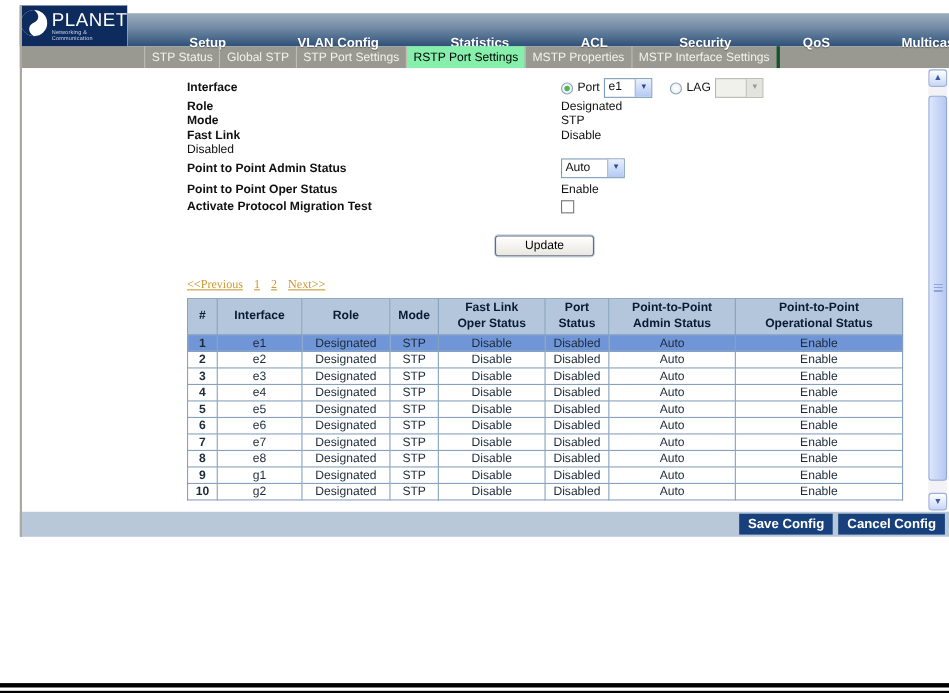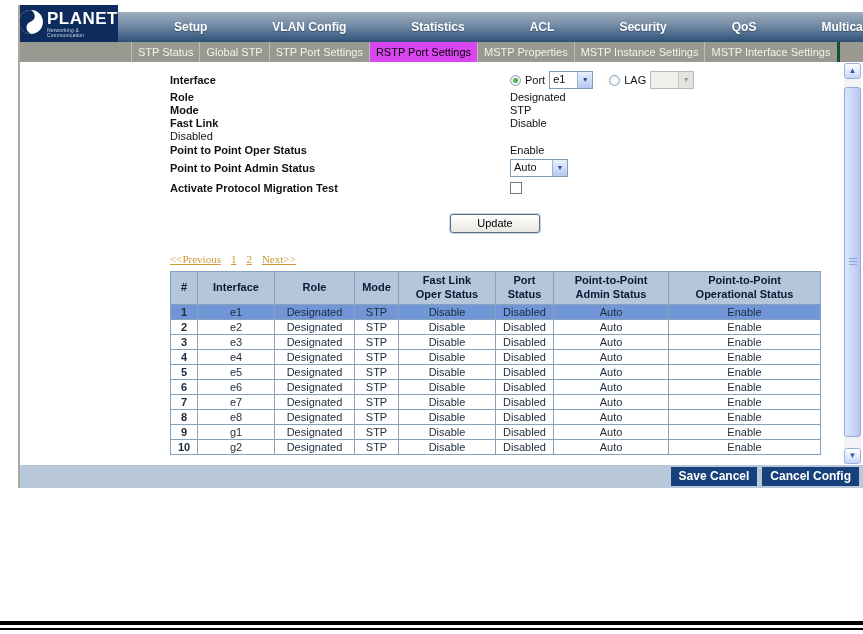--- a/index.html
+++ b/index.html
@@ -5,34 +5,34 @@
   * { margin:0; padding:0; box-sizing:border-box; }
   html,body { width:863px; height:634px; background:#fff; font-family:"Liberation Sans", sans-serif; position:relative; overflow:hidden; }
 
   .page { position:absolute; left:18px; top:5px; width:845px; }
   .left-rule { position:absolute; left:18px; top:5px; width:2px; height:483px; background:#a9a9a1; z-index:6; }
 
   
   .header { height:37px; display:flex; }
   .logo-block { width:113px; background:#0d2b5d; display:flex; align-items:center; justify-content:center; gap:3px; }
   .logo-text { display:flex; flex-direction:column; line-height:1; }
-  .logo-name { color:#fff; font-weight:bold; font-size:17px; letter-spacing:.5px; }
+  .logo-name { color:#fff; font-weight:normal; font-size:17px; letter-spacing:.5px; }
   .logo-tagline { color:#cdd6e8; font-size:5px; margin-top:1px; letter-spacing:.2px; }
   .menu-wrap { flex:1; display:flex; flex-direction:column; background:#fff; }
   .menu-spacer { height:7px; background:#fff; }
   .menu-bar { height:30px; background:linear-gradient(#9fadbb 0%, #718aa6 45%, #2e5178 100%); display:flex; }
-  .menu-item { color:#fff; font-weight:bold; font-size:12px; line-height:30px; padding:0 9px; cursor:pointer; white-space:nowrap; text-shadow:0 1px 1px rgba(0,0,0,.35);margin-left:47px; }
+  .menu-item { color:#fff; font-weight:bold; font-size:12px; line-height:30px; padding:12px 9px; cursor:pointer; white-space:nowrap; text-shadow:0 1px 1px rgba(0,0,0,.35);margin-left:47px; }
   .menu-item.active { background:#173763; }
   .header-right { width:58px; background:#0d2b5d; }
 
   
   .tab-bar { height:20px; background:#9a9991; display:flex; padding-left:113px; }
   .tab { color:#f2f2ea; font-size:11px; line-height:20px; padding:0 6px; border-left:1px solid #bdbdb5; cursor:pointer; white-space:nowrap; }
   .tab:last-child { border-right:3px solid #14532d; }
-  .tab.active { background:#d946ef; color:#000; }
+  .tab.active { background:#86efac; color:#000; }
 
   
   .main { position:relative; background:#fff; height:403px; }
 
   .form { padding-top:8px; margin-left:152px; font-size:11px; color:#111; }
   .frow { display:flex; align-items:center; }
   .frow .lbl { width:340px; font-weight:bold; }
   .h20{height:20px} .h13{height:13px} .h22{height:22px} .h15{height:15px} .h18{height:18px}
   .ctl-group { display:flex; align-items:center; gap:4px; }
 
@@ -109,21 +109,20 @@
     </div>
     <div class="header-right"></div>
   </div>
 
   <div class="tab-bar">
       <div class="tab">STP Status</div>
       <div class="tab">Global STP</div>
       <div class="tab">STP Port Settings</div>
       <div class="tab active">RSTP Port Settings</div>
       <div class="tab">MSTP Properties</div>
-      <div class="tab">MSTP Instance Settings</div>
       <div class="tab">MSTP Interface Settings</div>
     </div>
 
   <div class="main">
 
     <div class="form">
       <div class="frow h20">
         <span class="lbl">Interface</span>
         <span class="ctl-group">
           <span class="radio checked"></span>
@@ -149,30 +148,30 @@
         <span class="lbl">Mode</span>
         <span>STP</span>
       </div>
       <div class="frow h13">
         <span class="lbl">Fast Link</span>
         <span>Disable</span>
       </div>
       <div class="frow h13">
         <span>Disabled</span>
       </div>
-      <div class="frow h15">
-        <span class="lbl">Point to Point Oper Status</span>
-        <span>Enable</span>
-      </div>
       <div class="frow h22">
         <span class="lbl">Point to Point Admin Status</span>
         <span class="select" style="width:58px; justify-content:space-between;">
           <span class="val">Auto</span>
           <span class="arrow-btn">▼</span>
         </span>
+      </div>
+      <div class="frow h15">
+        <span class="lbl">Point to Point Oper Status</span>
+        <span>Enable</span>
       </div>
       <div class="frow h18">
         <span class="lbl">Activate Protocol Migration Test</span>
         <span class="checkbox"></span>
       </div>
     </div>
 
     <div class="update-row">
       <span class="xp-button">Update</span>
     </div>
@@ -313,20 +312,20 @@
     </table>
 
     <div class="scrollbar">
       <div class="sb-btn sb-up">▲</div>
       <div class="sb-thumb"></div>
       <div class="sb-btn sb-down">▼</div>
     </div>
   </div>
 
   <div class="bottom-bar">
-    <span class="config-btn">Save Cancel</span>
+    <span class="config-btn">Save Config</span>
     <span class="config-btn">Cancel Config</span>
   </div>
 
 </div>
 
 <div class="rule-a"></div>
 <div class="rule-b"></div>
 
 </body></html>

